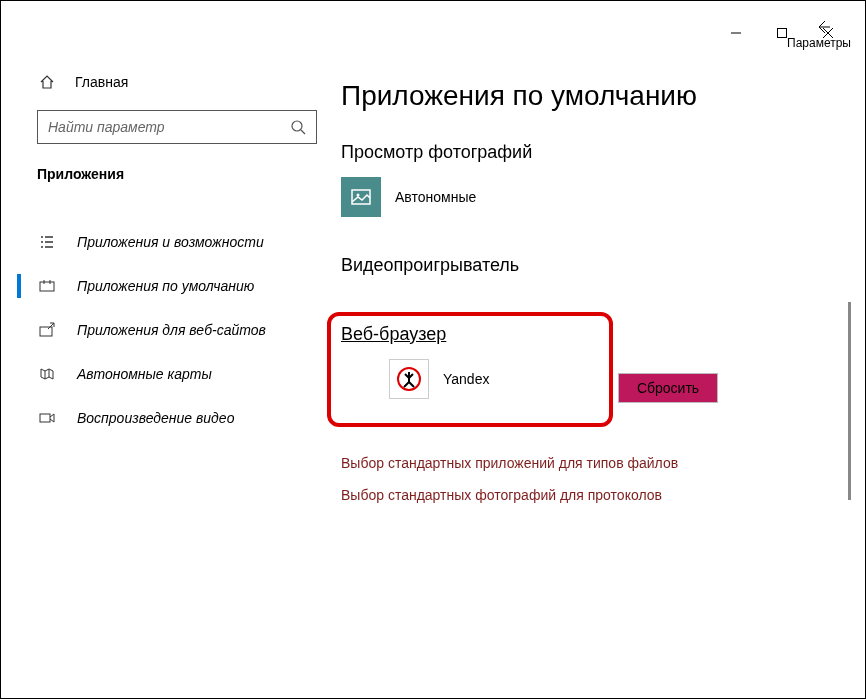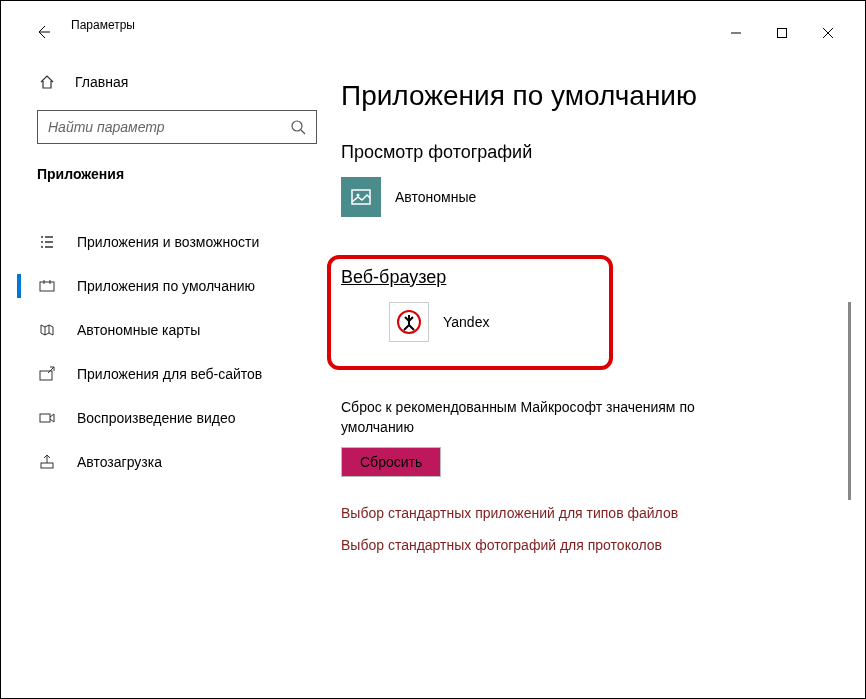--- a/index.html
+++ b/index.html
@@ -18,25 +18,26 @@
       margin: 17px 16px;
       background: #fff;
       position: relative;
       display: flex;
       flex-direction: column;
     }
     
     .titlebar {
       height: 32px;
       display: flex;
-      align-items: flex-start;
+      align-items: flex-end;
       padding-left: 12px;
       font-size: 12px;
       color: #000;
       position: relative;
+      flex-direction: column;
     }
     .titlebar .back {
       width: 28px;
       height: 28px;
       display: flex;
       align-items: center;
       justify-content: center;
       margin-right: 14px;
       cursor: pointer;
     }
@@ -95,20 +96,21 @@
       margin-bottom: 30px;
     }
     .navitem {
       display: flex;
       align-items: center;
       height: 44px;
       padding: 0 16px 0 20px;
       font-size: 14px;
       cursor: pointer;
       position: relative;
+      font-style: italic;
     }
     .navitem.selected::before {
       content: "";
       position: absolute;
       left: 0;
       top: 10px;
       bottom: 10px;
       width: 4px;
       background: #0078d7;
     }
@@ -237,51 +239,42 @@
           <svg width="16" height="16" viewBox="0 0 16 16">
               <rect x="1" y="4" width="14" height="9" stroke="#333" fill="none"></rect>
               <path d="M5 2v4M11 2v4" stroke="#333"></path>
             </svg>
         </span>
         <span>Приложения по умолчанию</span>
       </div>
       <div class="navitem">
         <span class="icon">
           <svg width="16" height="16" viewBox="0 0 16 16">
-              <path d="M2 3 L6 5 L10 3 L14 5 V13 L10 11 L6 13 L2 11 Z M6 5 V13 M10 3 V11" stroke="#333" fill="none"></path>
-            </svg>
-        </span>
-        <span>Автономные карты</span>
-      </div>
-      <div class="navitem">
-        <span class="icon">
-          <svg width="16" height="16" viewBox="0 0 16 16">
               <rect x="1" y="5" width="12" height="9" stroke="#333" fill="none"></rect>
               <path d="M9 7 L15 1 M11 1 H15 V5" stroke="#333" fill="none"></path>
             </svg>
         </span>
         <span>Приложения для веб-сайтов</span>
       </div>
       <div class="navitem">
         <span class="icon">
           <svg width="16" height="16" viewBox="0 0 16 16">
+              <path d="M2 3 L6 5 L10 3 L14 5 V13 L10 11 L6 13 L2 11 Z M6 5 V13 M10 3 V11" stroke="#333" fill="none"></path>
+            </svg>
+        </span>
+        <span>Автономные карты</span>
+      </div>
+      <div class="navitem">
+        <span class="icon">
+          <svg width="16" height="16" viewBox="0 0 16 16">
               <rect x="1" y="4" width="10" height="8" stroke="#333" fill="none"></rect>
               <path d="M11 7 L15 4 V12 L11 9" stroke="#333" fill="none"></path>
             </svg>
         </span>
         <span>Воспроизведение видео</span>
-      </div>
-      <div class="navitem">
-        <span class="icon">
-          <svg width="16" height="16" viewBox="0 0 16 16">
-              <rect x="2" y="9" width="12" height="5" stroke="#333" fill="none"></rect>
-              <path d="M8 9 V1 M5 4 L8 1 L11 4" stroke="#333" fill="none"></path>
-            </svg>
-        </span>
-        <span>Автозагрузка</span>
       </div>
     </div>
 
     <div class="main">
       <div class="maincol">
       <h1>Приложения по умолчанию</h1>
 
       <div class="cat">
         <div class="cat-label">Просмотр фотографий</div>
         <div class="app-tile">
@@ -290,38 +283,38 @@
                   <rect x="2" y="4" width="18" height="14" stroke="#fff" fill="none" stroke-width="1.5"></rect>
                   <circle cx="8" cy="9" r="1.5" fill="#fff"></circle>
                   <path d="M2 16 L8 11 L12 14 L17 9 L20 12" stroke="#fff" fill="none" stroke-width="1.5"></path>
                 </svg>
           </div>
           <span class="app-name">Автономные</span>
         </div>
       </div>
 
       <div class="cat">
+        <div class="cat-label">Видеопроигрыватель</div>
       </div>
 
       <div class="highlight-box">
         <div class="cat" style="margin-bottom:10px;text-decoration:underline;">
           <div class="cat-label">Веб-браузер</div>
           <div class="app-tile" style="padding-right:20px;margin-left:48px;">
             <div class="app-icon white">
               <svg width="28" height="28" viewBox="0 0 28 28">
                     <circle cx="14" cy="14" r="11" stroke="#d00" fill="none" stroke-width="2"></circle>
                     <path d="M14 7 V17 M14 17 L9 22 M14 17 L19 22 M10 9 L14 13 M18 9 L14 13" stroke="#000" stroke-width="2" fill="none"></path>
                   </svg>
             </div>
             <span class="app-name">Yandex</span>
           </div>
         </div>
       </div>
 
-      <div class="reset-desc">Сброс к рекомендованным Майкрософт значениям по умолчанию</div>
       <div class="reset-btn">
         <span>Сбросить</span>
       </div>
 
       <span class="link">Выбор стандартных приложений для типов файлов</span>
       <span class="link">Выбор стандартных фотографий для протоколов</span>
       </div>
       <div class="scrollbar"></div>
     </div>
   </div>

